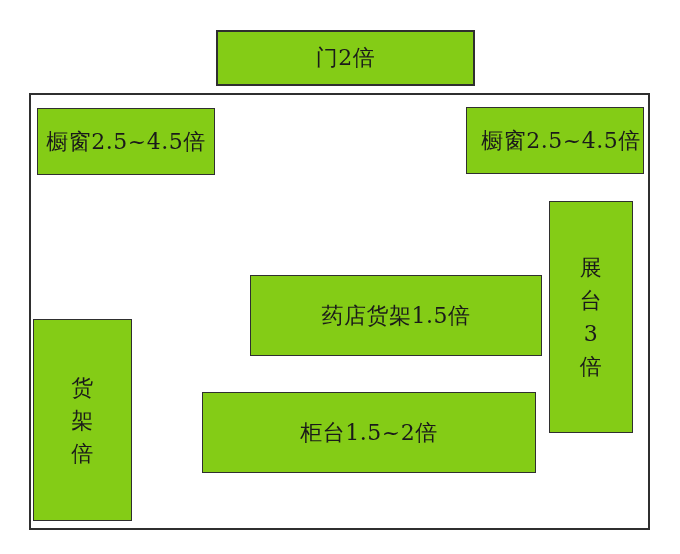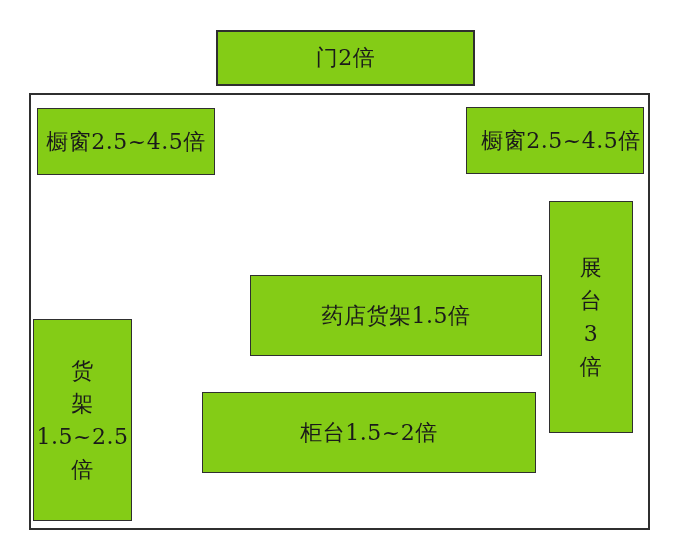--- a/index.html
+++ b/index.html
@@ -69,21 +69,20 @@
   <div class="box vertical stand">
     <span>展</span>
     <span>台</span>
     <span>3</span>
     <span>倍</span>
   </div>
 
   <div class="box vertical shelf">
     <span>货</span>
     <span>架</span>
-    <span>1.5~2.5</span>
     <span>倍</span>
   </div>
 
   <div class="box pharmacy">药店货架1.5倍</div>
 
   <div class="box counter">柜台1.5~2倍</div>
 
 </div>
 
 </body></html>

